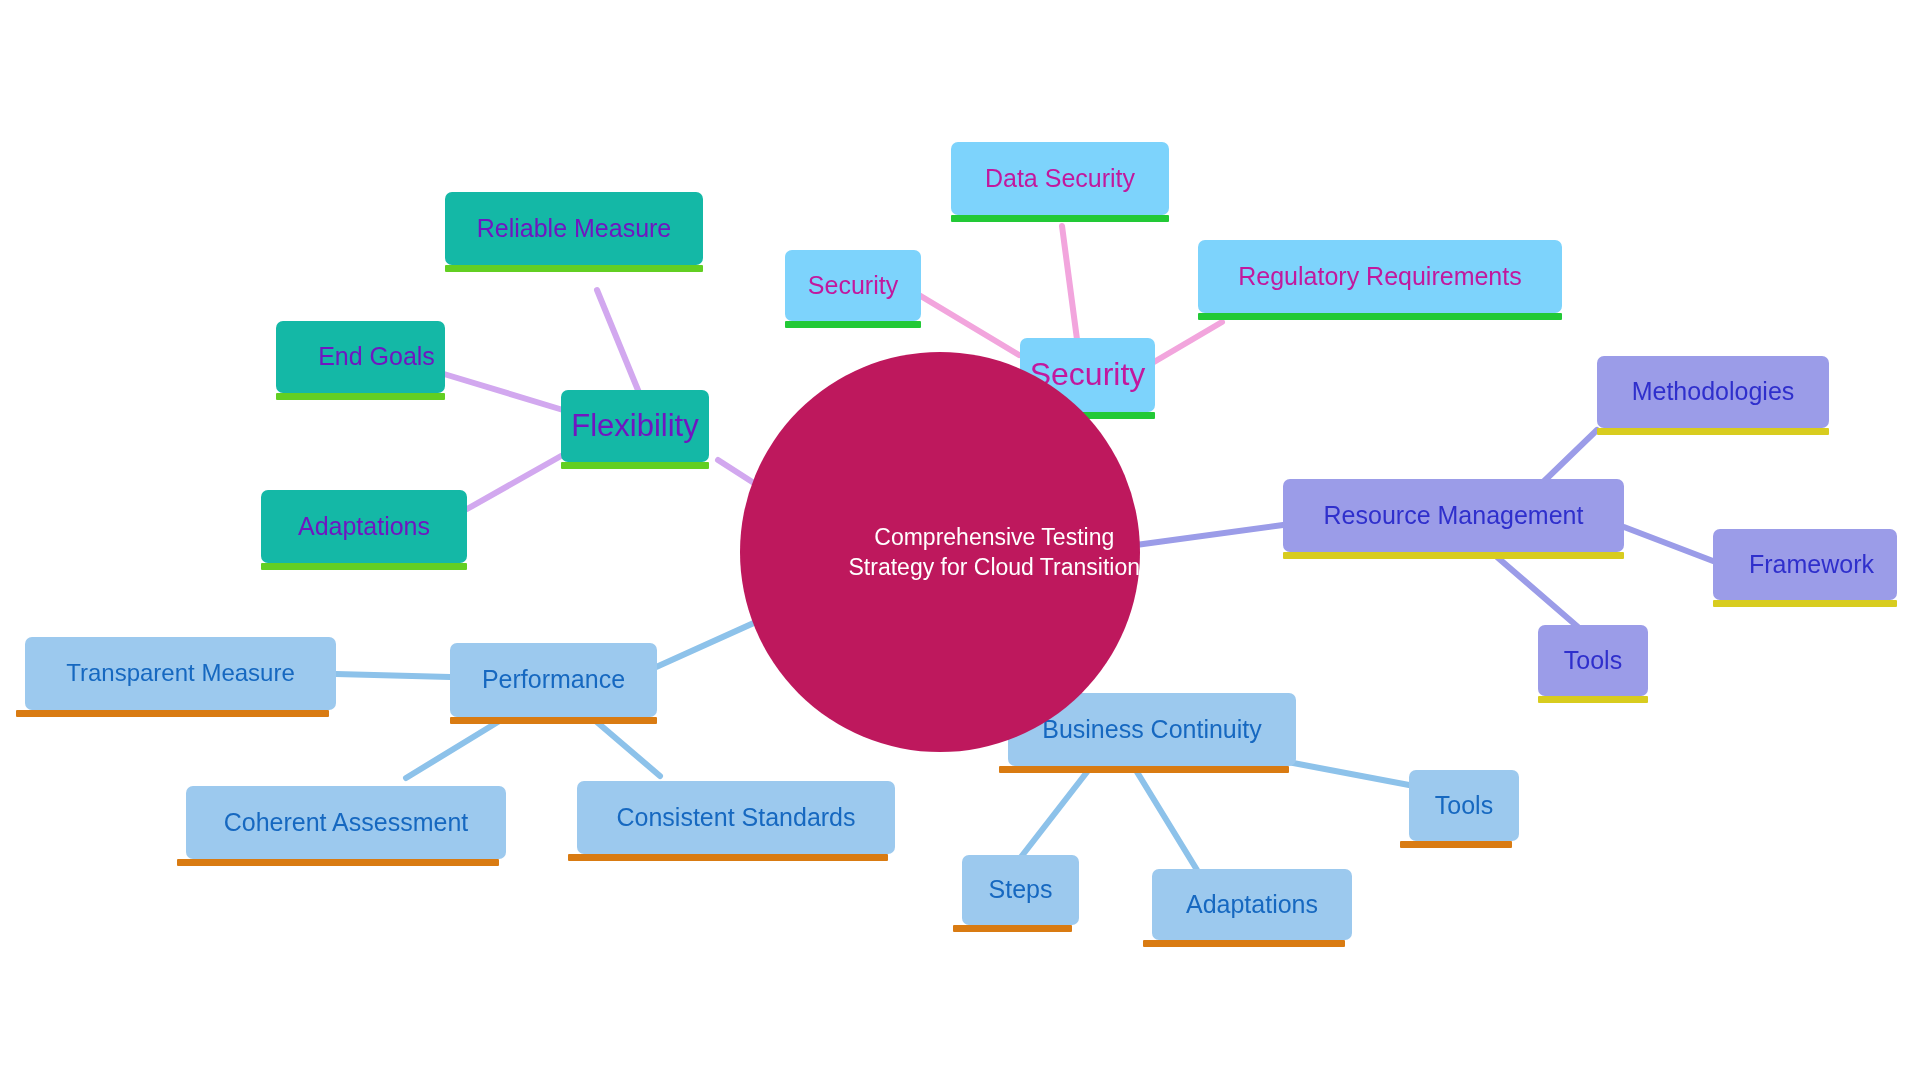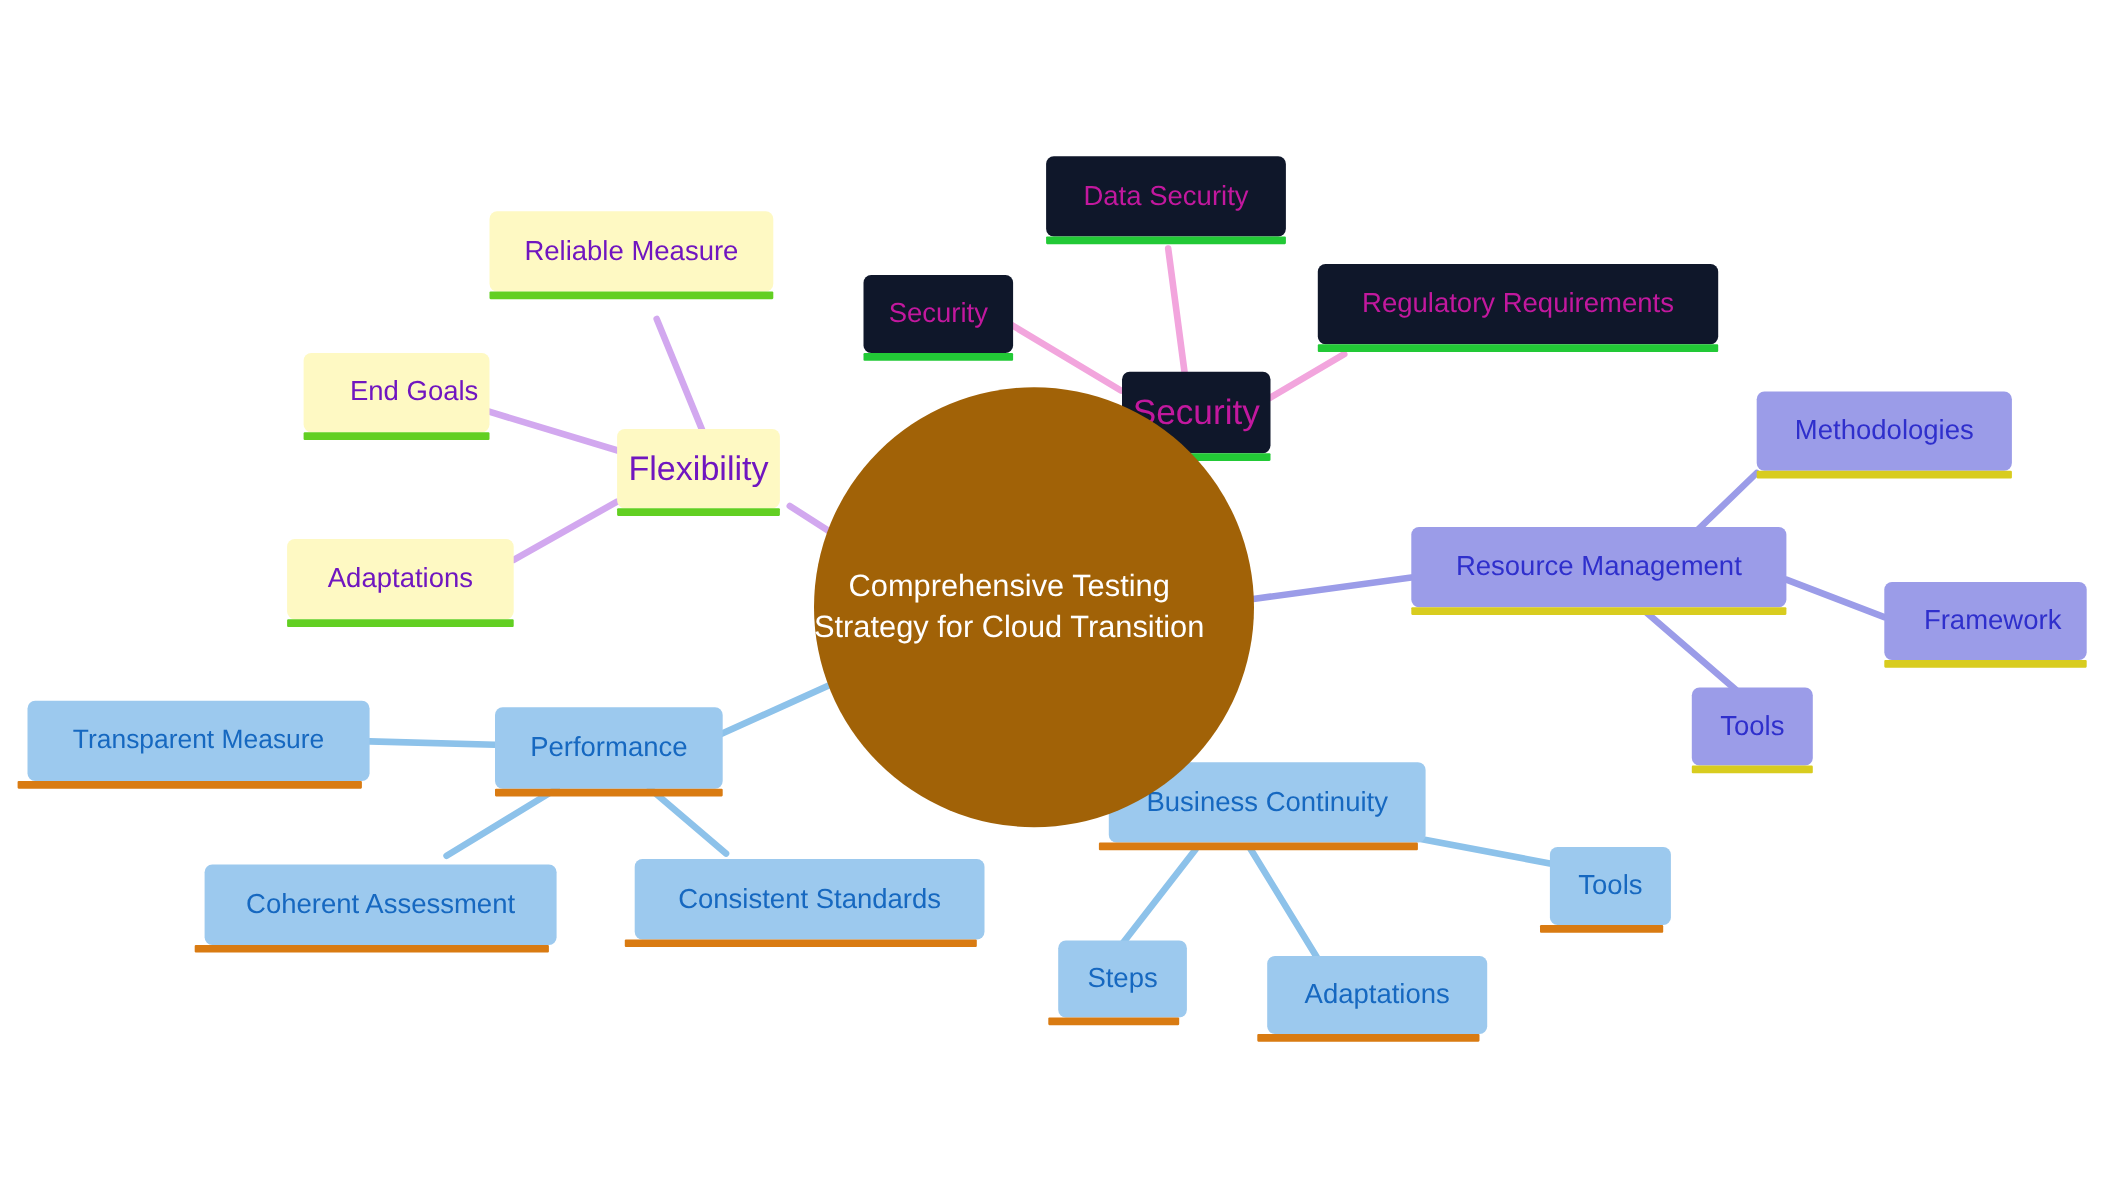--- a/index.html
+++ b/index.html
@@ -55,33 +55,33 @@
     width: calc(100% + 2px);
   }
   
   #root-node {
     position: absolute;
     left: 740px;
     top: 352px;
     width: 400px;
     height: 400px;
     border-radius: 50%;
-    background: #a16207;
+    background: #be185d;
     color: #ffffff;
     display: flex;
     align-items: center;
-    justify-content: flex-start;
+    justify-content: flex-end;
     text-align: center;
-    font-size: 28px;
+    font-size: 23px;
     line-height: 1.32;
     z-index: 6;
   }
   
-  .t-pink   { background: #0f172a; color: #c2189e; --accent: #22c936; }
-  .t-purple { background: #fef9c3; color: #7016c0; --accent: #62cf22; }
+  .t-pink   { background: #7dd3fc; color: #c2189e; --accent: #22c936; }
+  .t-purple { background: #14b8a6; color: #7016c0; --accent: #62cf22; }
   .t-blue   { background: #9cc9ee; color: #1668c0; --accent: #d97b12; }
   .t-peri   { background: #9b9ce8; color: #2f2fcc; --accent: #d8cc1f; }
 </style>
 </head>
 <body>
 
 <div id="canvas">
 
   <svg id="edges" viewBox="0 0 1920 1080" width="1920" height="1080">
 

